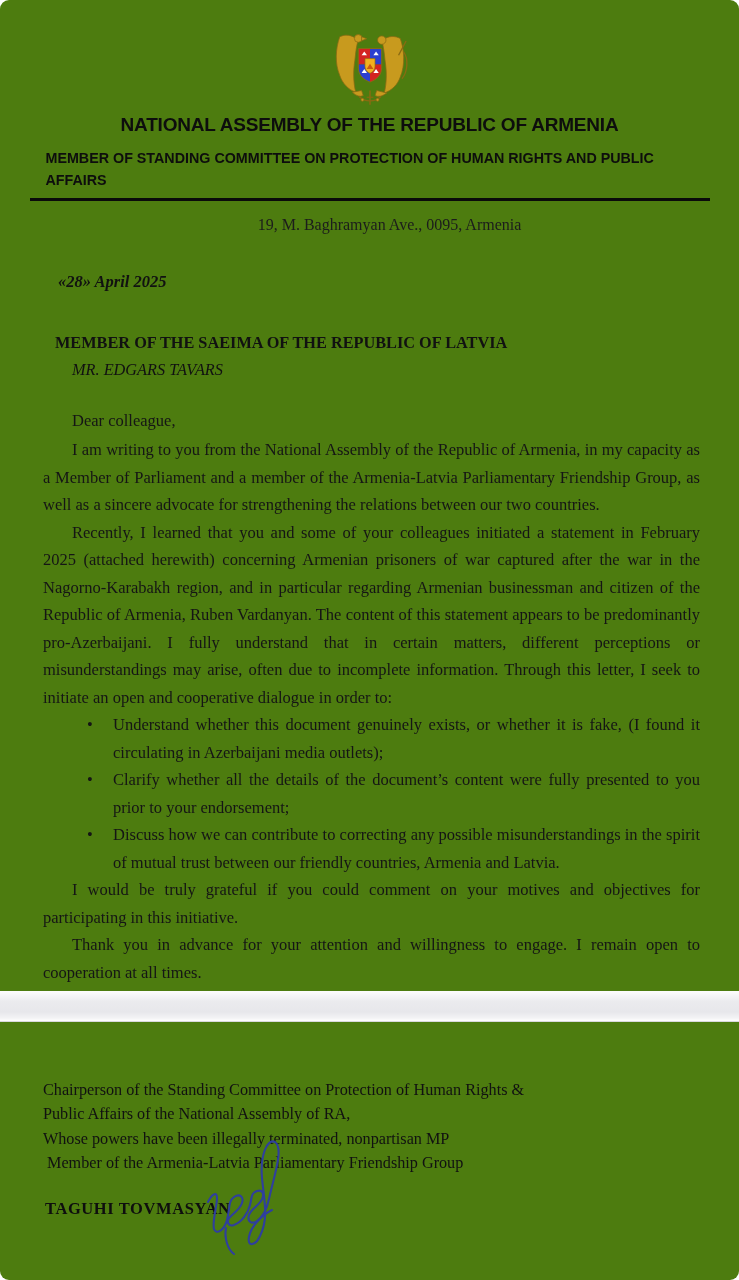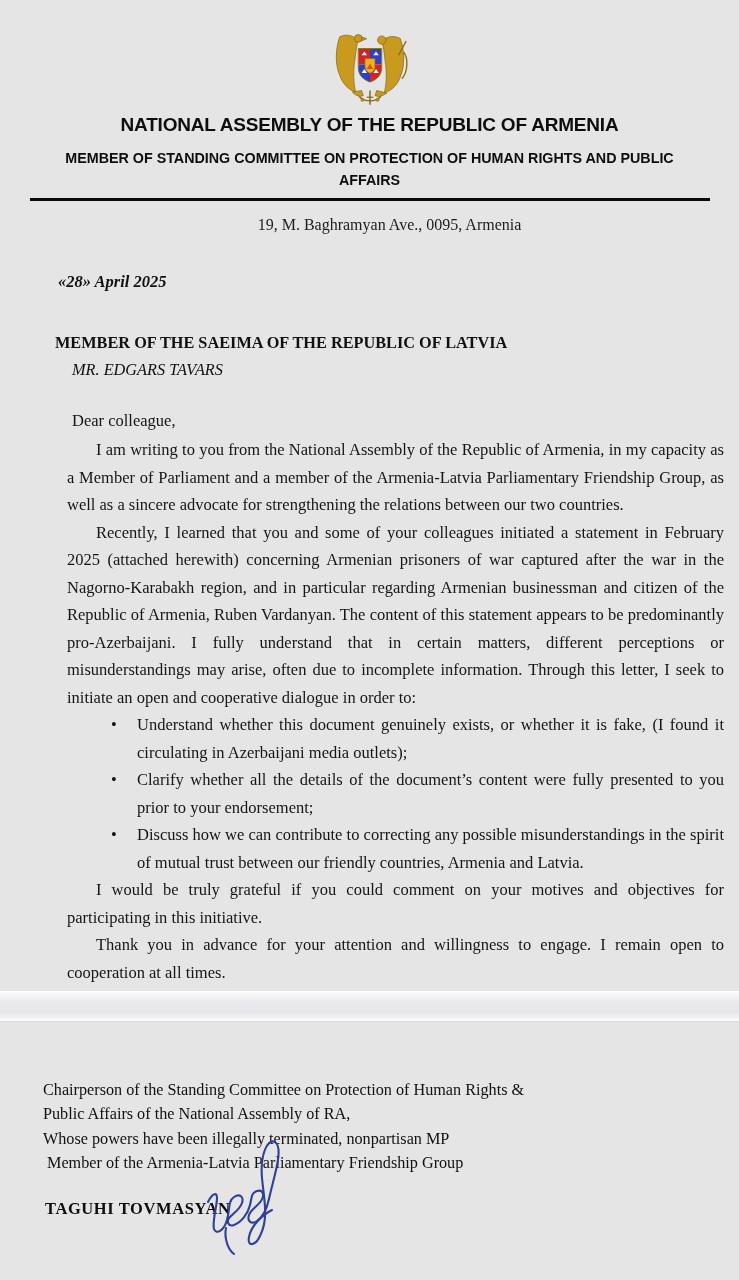--- a/index.html
+++ b/index.html
@@ -1,40 +1,40 @@
 <!DOCTYPE html>
 <html><head>
 <meta charset="utf-8">
 <style>
   html,body{margin:0;padding:0;background:#ffffff;}
   .page{
-    position:relative;width:739px;height:1280px;background:#e5e5e5;overflow:hidden;
-    font-family:"Liberation Serif", serif;color:#151515;
+    position:relative;width:739px;height:1280px;background:#4d7c0f;overflow:hidden;
+    font-family:"Liberation Serif", serif;color:#151515;border-radius:9px;
   }
   
   .emblem{position:absolute;top:26px;left:50%;transform:translateX(-50%);width:84px;height:82px;}
   .org-title{
     position:absolute;top:114px;left:0;width:100%;text-align:center;
     font-family:"Liberation Sans", sans-serif;font-weight:bold;font-size:19px;letter-spacing:-0.2px;color:#0d0d0d;
   }
   .committee-title{
-    position:absolute;top:147px;left:50%;transform:translateX(-50%);width:648px;text-align:center;
+    position:absolute;top:147px;left:50%;transform:translateX(-50%);width:648px;text-align:left;
     font-family:"Liberation Sans", sans-serif;font-weight:bold;font-size:14.3px;line-height:22px;color:#0d0d0d;
   }
   .divider{position:absolute;top:198px;left:30px;width:680px;height:3px;background:#0a0a0a;}
   .address-line{position:absolute;top:216px;left:0;width:100%;text-align:center;font-size:16px;color:#1c1c1c;padding-left:20px;}
   
   .date-line{position:absolute;top:272px;left:58px;font-size:16.5px;font-weight:bold;font-style:italic;color:#111;}
   .recipient-title{position:absolute;top:333px;left:55px;font-size:16.3px;font-weight:bold;color:#111;}
   .recipient-name{position:absolute;top:360px;left:72px;font-size:16.3px;color:#111;font-style:italic;}
   .salutation{position:absolute;top:411px;left:72px;font-size:16.5px;color:#151515;}
   
   .body-text{
     position:absolute;top:436px;left:43px;width:657px;
-    font-size:16.5px;line-height:27.5px;text-align:justify;color:#151515;margin-left:24px;
+    font-size:16.5px;line-height:27.5px;text-align:justify;color:#151515;
   }
   .body-text p{margin:0;text-indent:29px;}
   ul.bullet-list{margin:0;padding:0;list-style:none;}
   ul.bullet-list li{position:relative;padding-left:70px;text-align:justify;}
   ul.bullet-list li::before{content:"\2022";position:absolute;left:44px;top:0;}
   
   .fold-band{
     position:absolute;top:991px;left:0;width:739px;height:30px;
     background:linear-gradient(#fdfdfd 0%, #ebebee 35%, #e7e7eb 70%, #f3f3f5 90%, #ffffff 100%);
     border-bottom:1px solid #d9d9de;

